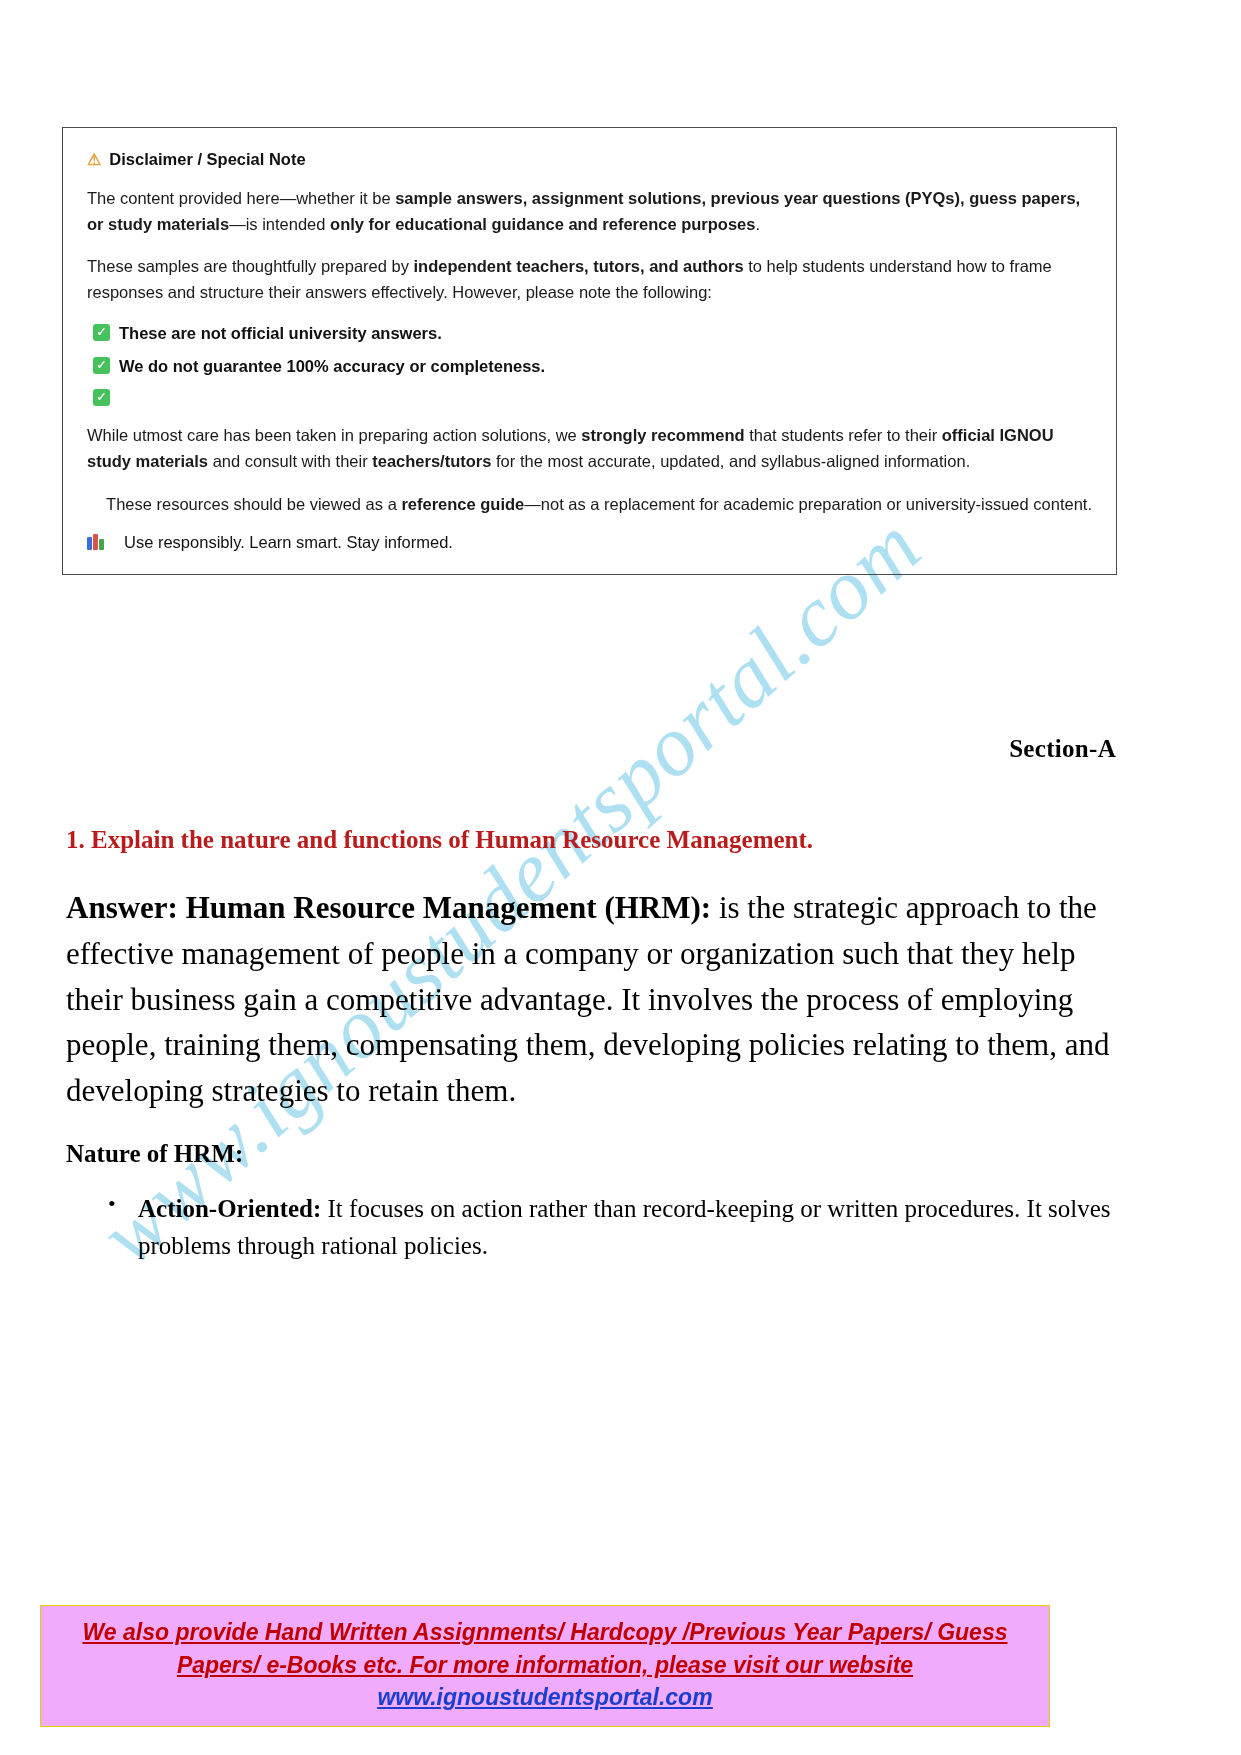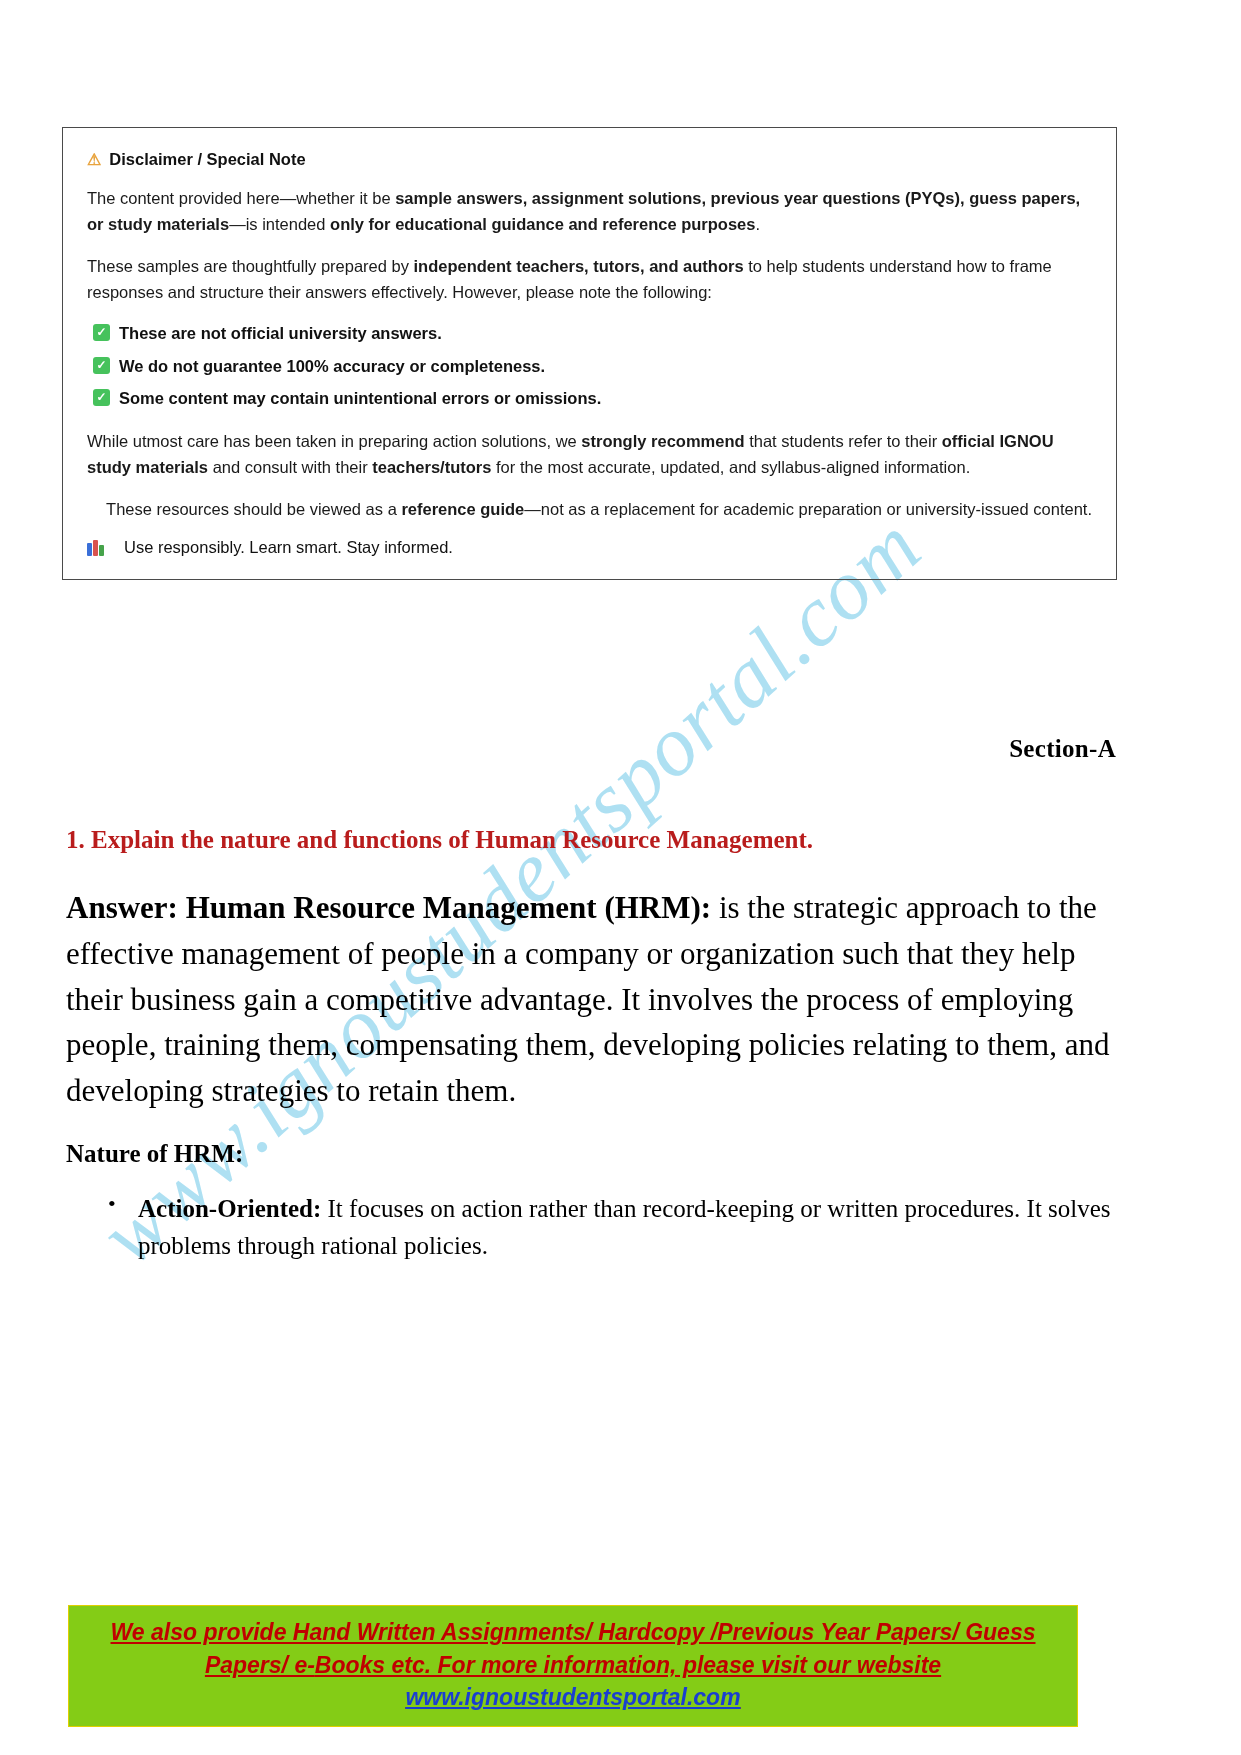--- a/index.html
+++ b/index.html
@@ -202,26 +202,25 @@
     font-weight: bold;
   }
 
   
   .footer-banner {
     position: absolute;
     left: 40px;
     bottom: 28px;
     width: 1010px;
     box-sizing: border-box;
-    background: #84cc16;
+    background: #f0abfc;
     border: 1px solid #e0d000;
     padding: 10px 14px 12px 14px;
     text-align: center;
     z-index: 20;
-    margin-left: 28px;
   }
   .footer-banner p {
     margin: 0;
     font-family: "Liberation Sans", sans-serif;
     font-style: italic;
     font-weight: bold;
     font-size: 23px;
     line-height: 1.42;
     color: #c00000;
     text-decoration: underline;
@@ -255,21 +254,20 @@
       <li>
         <span class="check-box">✓</span>
         <span>These are not official university answers.</span>
       </li>
       <li>
         <span class="check-box">✓</span>
         <span>We do not guarantee 100% accuracy or completeness.</span>
       </li>
       <li>
         <span class="check-box">✓</span>
-        <span>Some content may contain unintentional errors or omissions.</span>
       </li>
     </ul>
 
     <p><span>While utmost care has been taken in preparing action solutions, we </span><b>strongly recommend</b><span> that students refer to their </span><b>official IGNOU study materials</b><span> and consult with their </span><b>teachers/tutors</b><span> for the most accurate, updated, and syllabus-aligned information.</span></p>
 
     <p><span>These resources should be viewed as a </span><b>reference guide</b><span>—not as a replacement for academic preparation or university-issued content.</span></p>
 
     <div class="closing-line">
       <span class="books-icon">
           <i></i>

